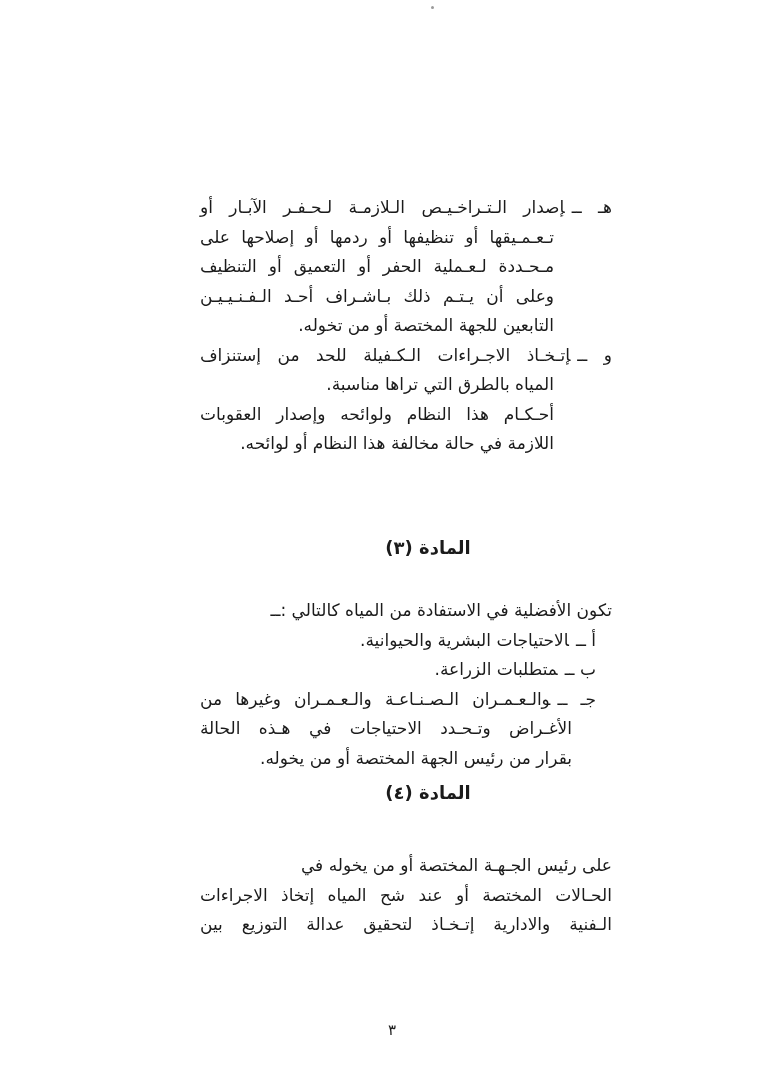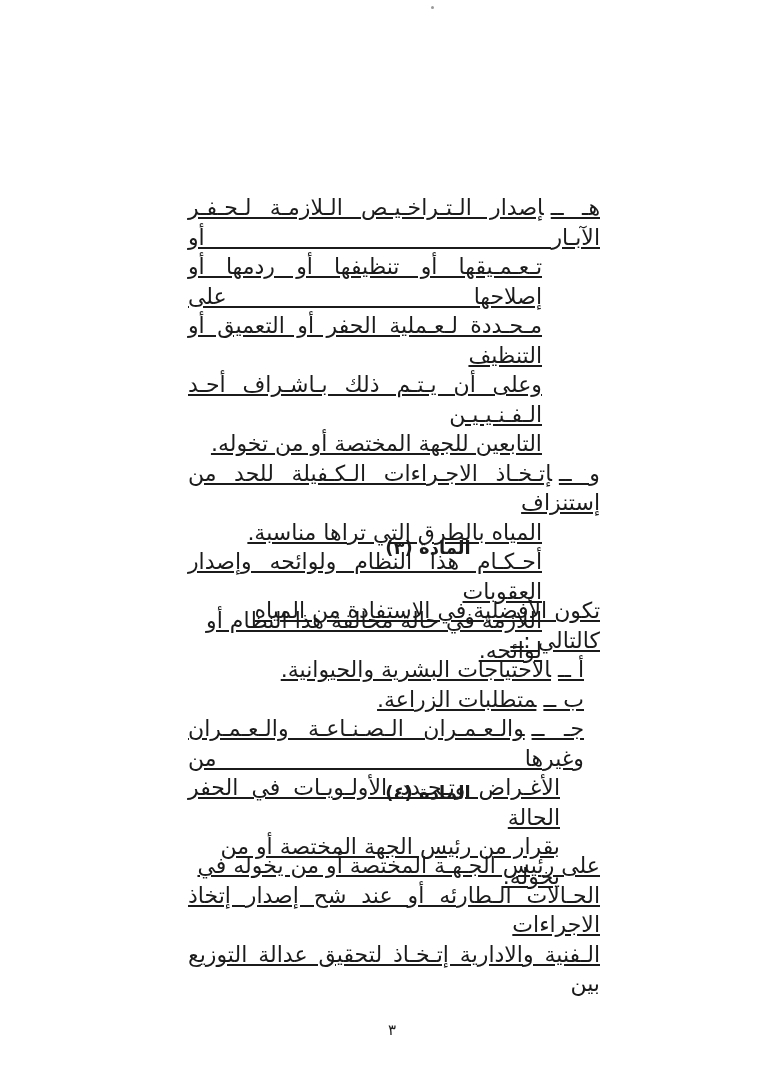--- a/index.html
+++ b/index.html
@@ -6,25 +6,24 @@
   body {
     width:758px; height:1078px;
     background:#ffffff;
     position:relative;
     font-family:"DejaVu Sans", sans-serif;
     color:#1b1b1b;
     overflow:hidden;
   }
   .col {
     position:absolute;
-    left:188px; width:412px;
+    left:200px; width:412px;
     direction:rtl;
-    font-size:22px;
+    font-size:17px;
     line-height:29.5px;
-    text-decoration:underline;
   }
   .line { min-height:29.5px; }
   
   .jl { text-align:justify; text-align-last:justify; }
   
   .rl { text-align:right; }
   
   .cont  { padding-right:58px; }
   
   .inner   { padding-right:16px; }
@@ -75,25 +74,25 @@
 <div class="heading" id="heading-3">المادة (٣)</div>
 
 <div class="col" id="block-article3">
   <div class="line rl">تكون الأفضلية في الاستفادة من المياه كالتالي :ــ</div>
 
   <div class="line rl inner"><span class="marker">أ ــ</span><span>الاحتياجات البشرية والحيوانية.</span></div>
 
   <div class="line rl inner"><span class="marker">ب ــ</span><span>متطلبات الزراعة.</span></div>
 
   <div class="line jl inner"><span class="marker">جـ ــ</span><span>والـعـمـران الـصـنـاعـة والـعـمـران وغيرها من</span></div>
-  <div class="line jl cont-i">الأغـراض وتـحـدد الأولـويـات في الحفر الحالة</div>
+  <div class="line jl cont-i">الأغـراض وتـحـدد الاحتياجات في هـذه الحالة</div>
   <div class="line rl cont-i">بقرار من رئيس الجهة المختصة أو من يخوله.</div>
 </div>
 
 <div class="heading" id="heading-4">المادة (٤)</div>
 
 <div class="col" id="block-article4">
   <div class="line rl">على رئيس الجـهـة المختصة أو من يخوله في</div>
-  <div class="line jl">الحـالات الـطارئه أو عند شح إصدار إتخاذ الاجراءات</div>
+  <div class="line jl">الحـالات المختصة أو عند شح المياه إتخاذ الاجراءات</div>
   <div class="line jl">الـفنية والادارية إتـخـاذ لتحقيق عدالة التوزيع بين</div>
 </div>
 
 <div class="pageno">٣</div>
 
 </body></html>

